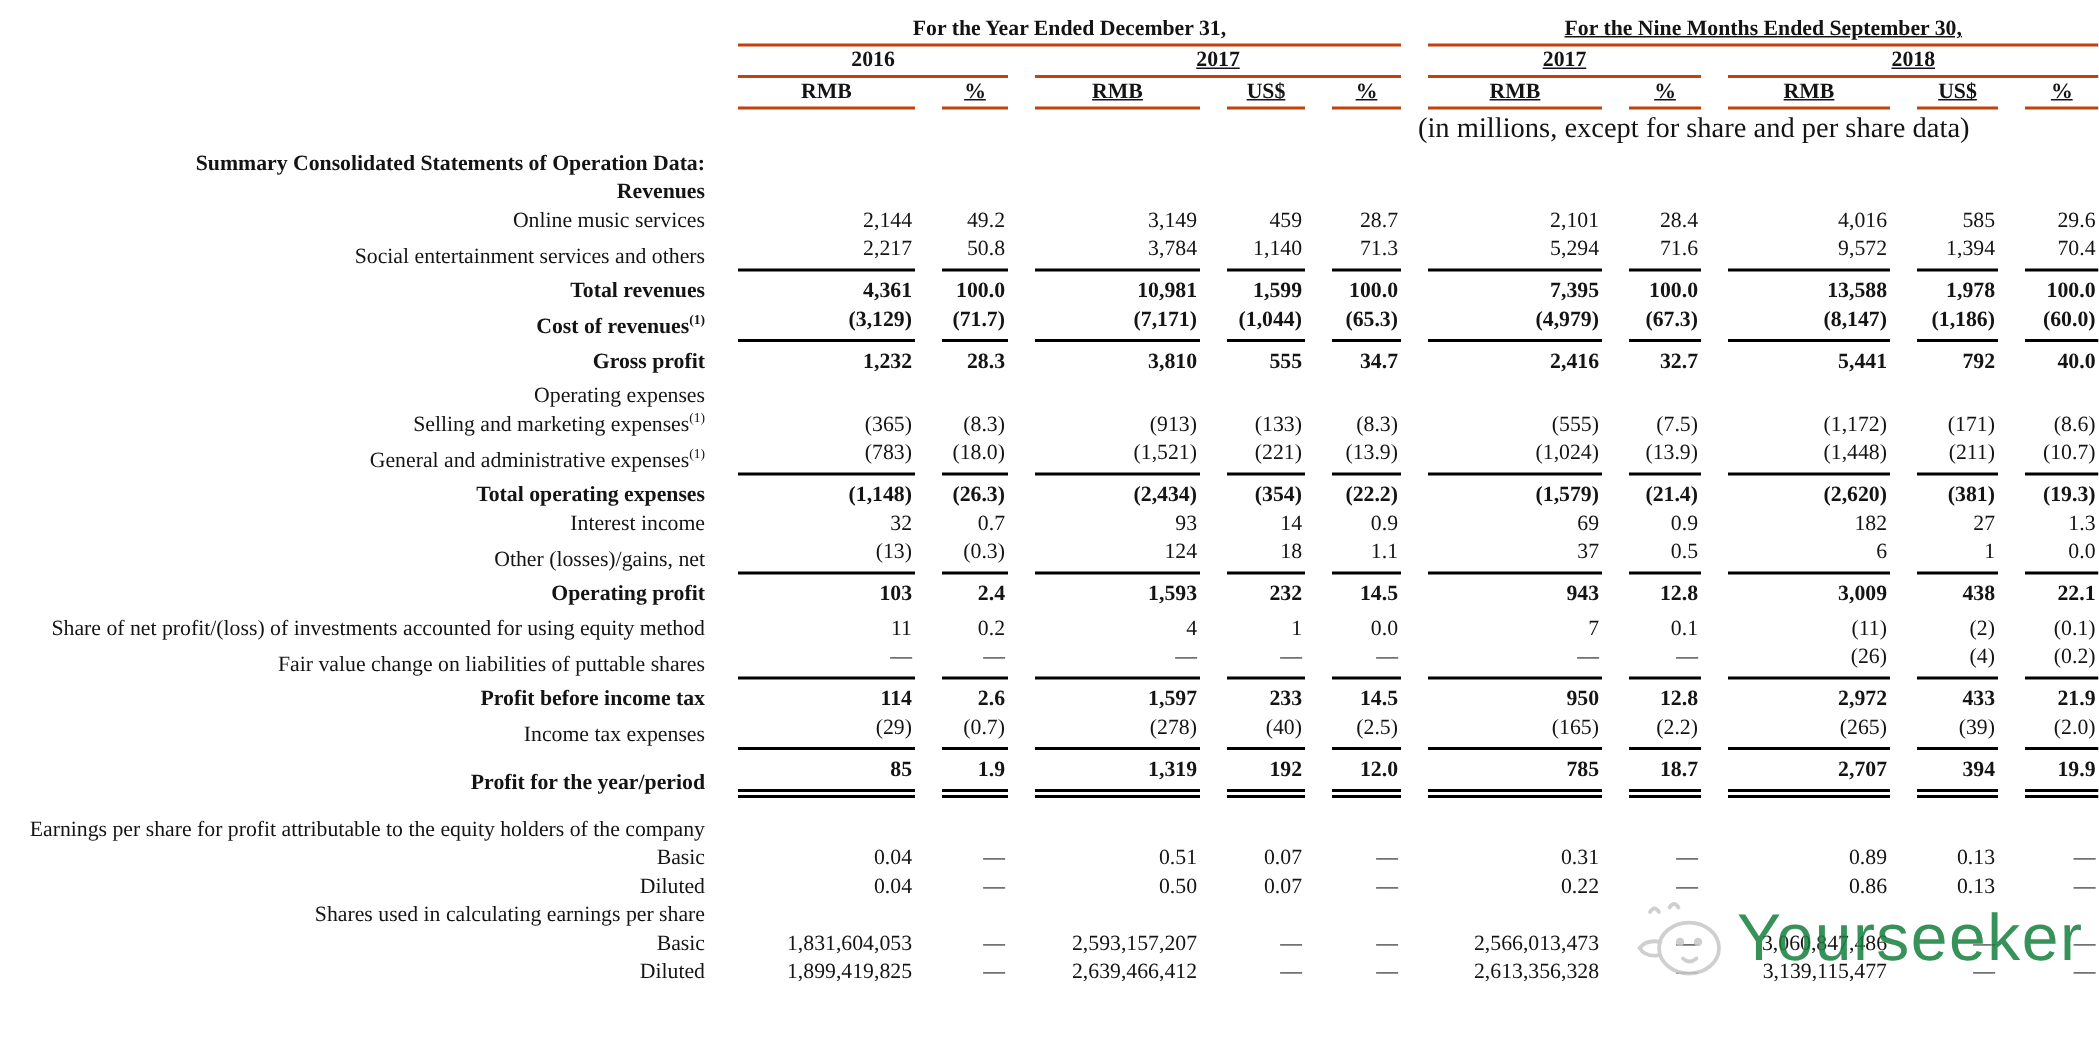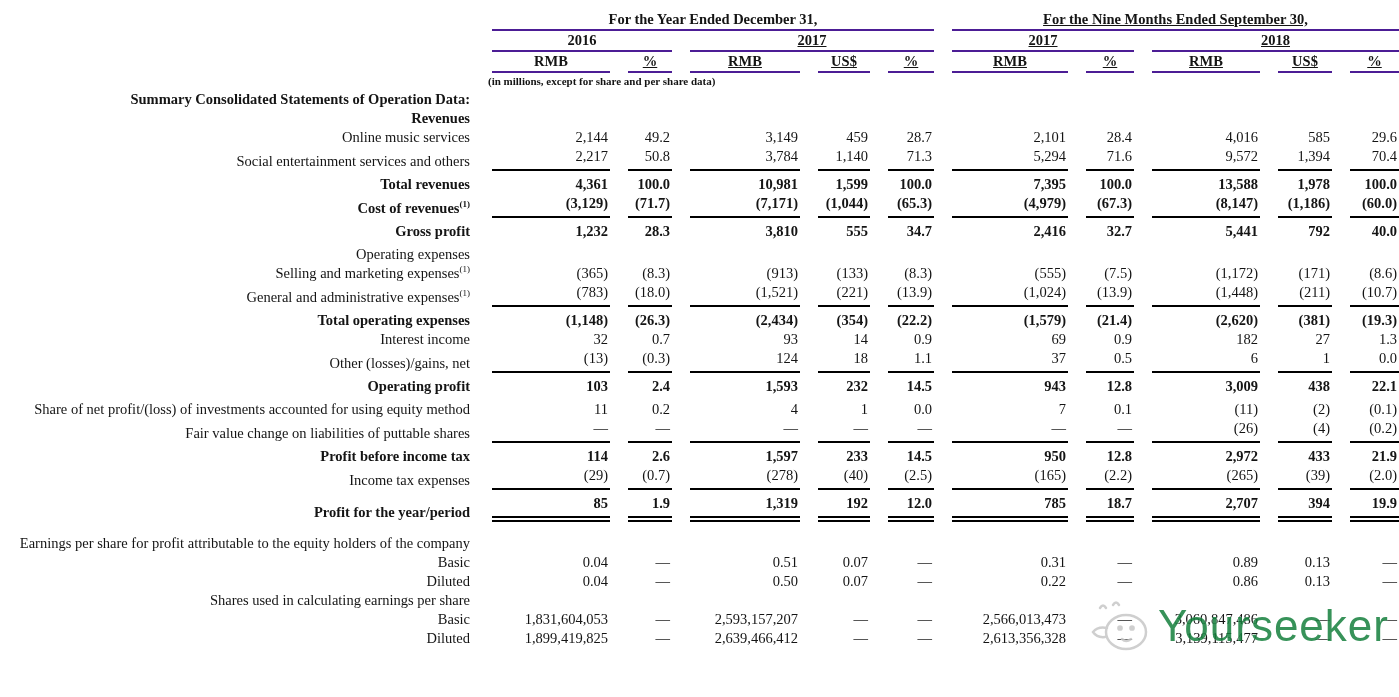--- a/index.html
+++ b/index.html
@@ -19,32 +19,32 @@
     font-size: 14.5px;
   }
   col.w-lbl { width: 488px; }
   col.w-c1 { width: 122px; } col.w-c2 { width: 62px; }
   col.w-c3 { width: 128px; } col.w-c4 { width: 70px; } col.w-c5 { width: 64px; }
   col.w-c6 { width: 134px; } col.w-c7 { width: 66px; }
   col.w-c8 { width: 126px; } col.w-c9 { width: 72px; } col.w-c10 { width: 67px; }
 
   thead th { vertical-align: bottom; padding: 1px 0 0 0; font-weight: bold; }
   .hl {
-    border-bottom: 2px solid #4c1d95;
+    border-bottom: 2px solid #c2410c;
     text-align: center;
     padding-bottom: 1px;
     white-space: nowrap;
   }
   .ml4 { margin-left: 4px; }
   .ml18 { margin-left: 18px; text-decoration: underline; }
   th.note-cell {
-    text-align: left;
-    font-weight: bold;
+    text-align: right;
+    font-weight: normal;
     padding: 2px 86px 3px 0;
-    font-size: 11px;
+    font-size: 19px;
   }
 
   tbody td { vertical-align: bottom; padding: 0; line-height: 19px; }
   td.lbl { padding-left: 8px; padding-right: 18px; text-align: right; }
   td.lbl.ind { }
   td.lbl.hang { padding-left: 28px; text-indent: -20px; }
   .b { font-weight: bold; }
   sup { font-size: 9px; vertical-align: super; line-height: 0; }
 
   .num {

